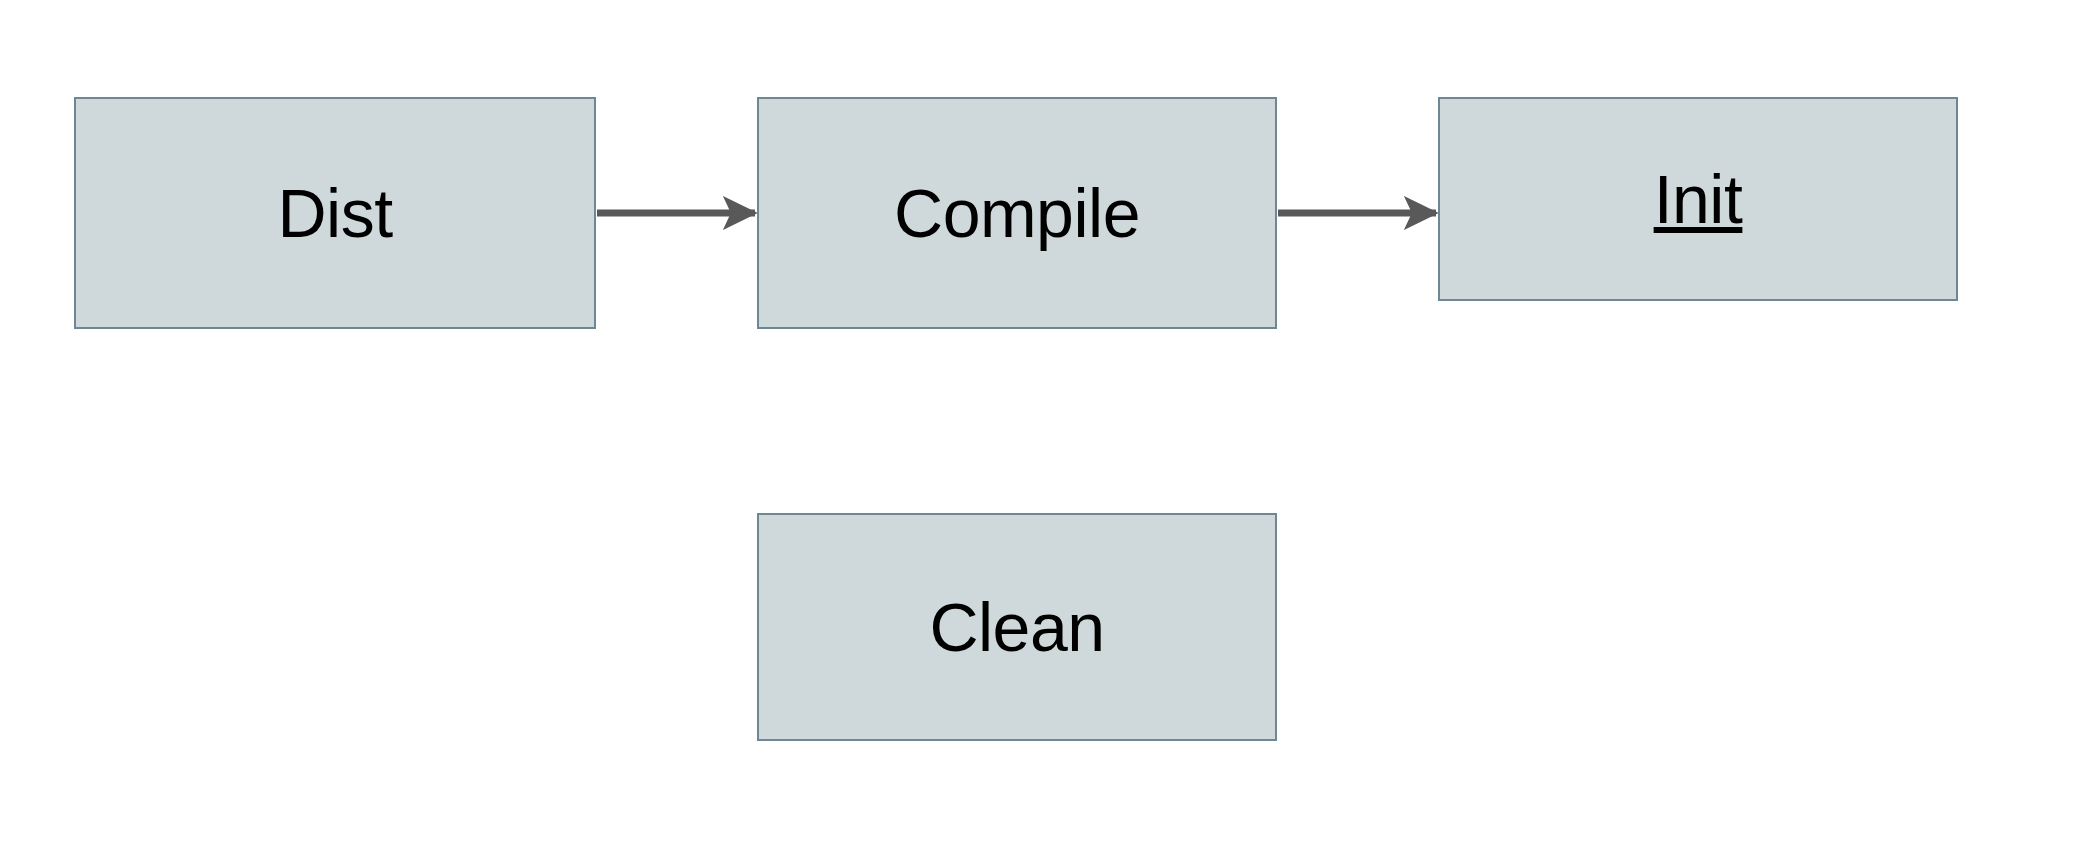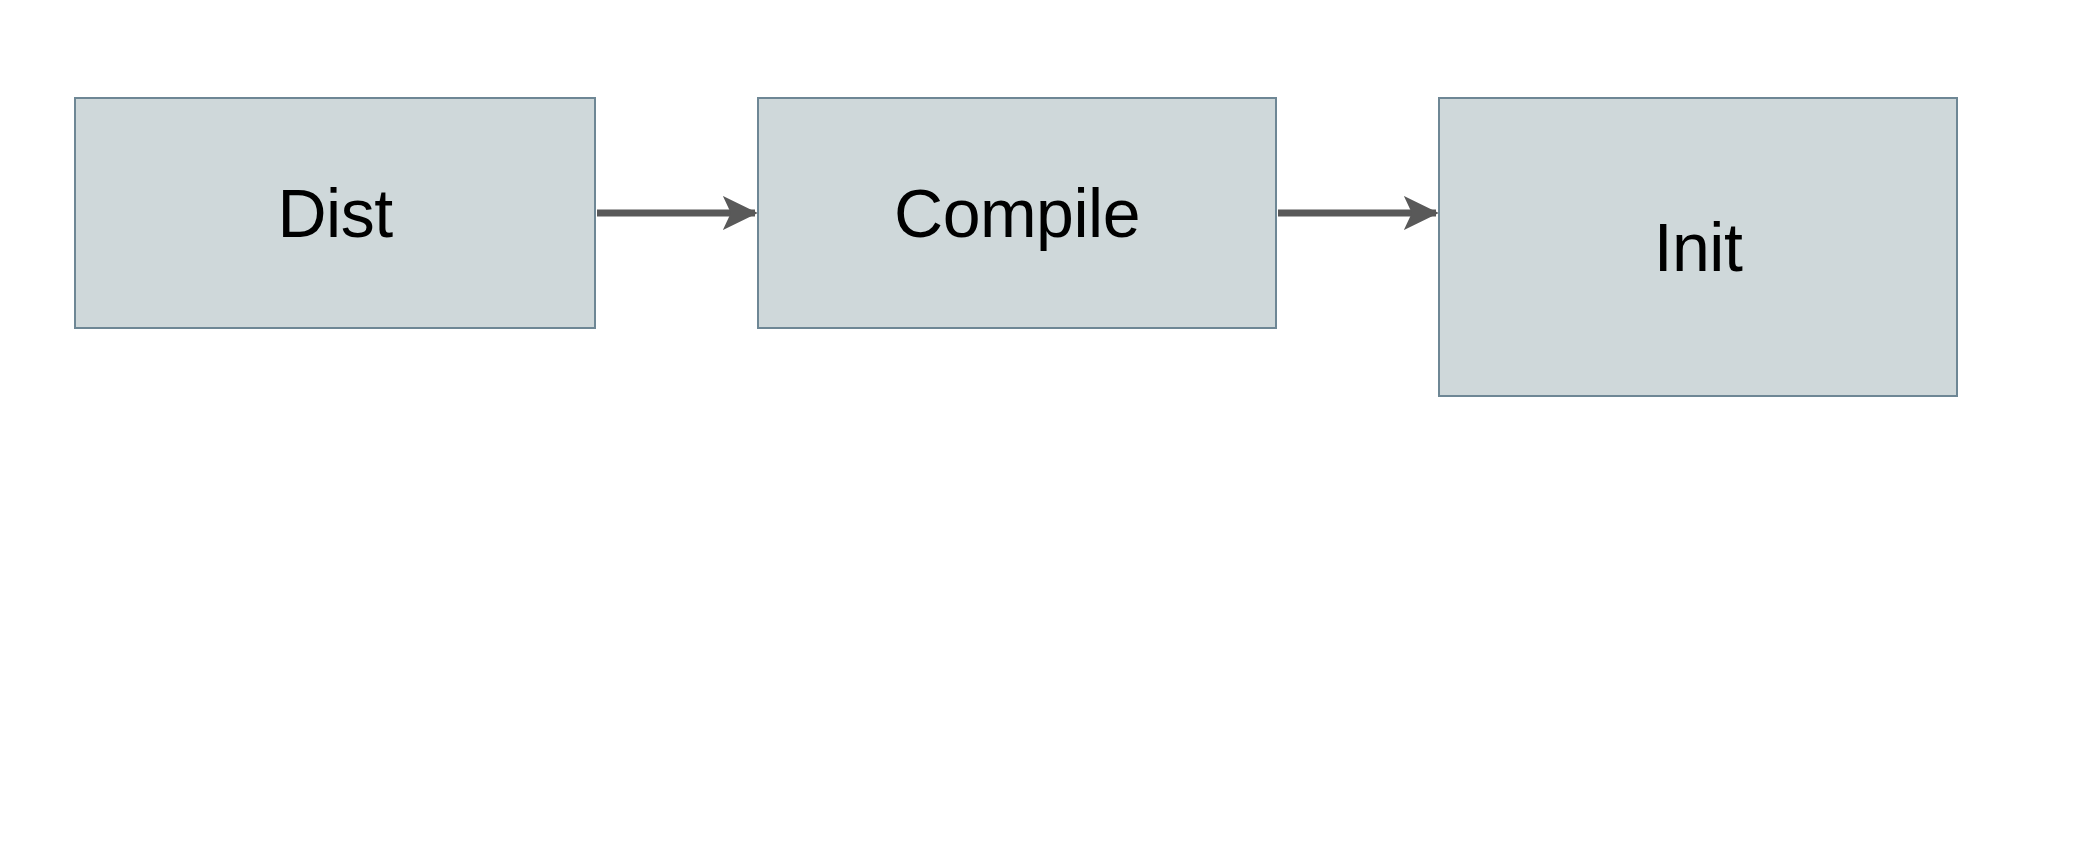--- a/index.html
+++ b/index.html
@@ -67,18 +67,21 @@
   </svg>
 
   <div class="node" id="node-0" style="left: 74px; top: 97px; width: 522px; height: 232px; background: rgb(207, 216, 218); border: 2px solid rgb(110, 135, 149);">
     <span class="node-label" style="color: rgb(0, 0, 0);">Dist</span>
   </div>
 
   <div class="node" id="node-1" style="left: 757px; top: 97px; width: 520px; height: 232px; background: rgb(207, 216, 218); border: 2px solid rgb(110, 135, 149);">
     <span class="node-label" style="color: rgb(0, 0, 0);">Compile</span>
   </div>
 
-  <div class="node" id="node-2" style="left: 1438px; top: 97px; width: 520px; height: 300px; background: rgb(207, 216, 218); border: 2px solid rgb(110, 135, 149);">
+  <div class="node" id="node-2" style="left: 1438px; top: 97px; width: 520px; height: 204px; background: rgb(207, 216, 218); border: 2px solid rgb(110, 135, 149); text-decoration: underline;">
     <span class="node-label" style="color: rgb(0, 0, 0);">Init</span>
   </div>
 
+  <div class="node" id="node-3" style="left: 757px; top: 513px; width: 520px; height: 228px; background: rgb(207, 216, 218); border: 2px solid rgb(110, 135, 149);">
+    <span class="node-label" style="color: rgb(0, 0, 0);">Clean</span>
+  </div>
 
 </div>
 
 </body></html>

